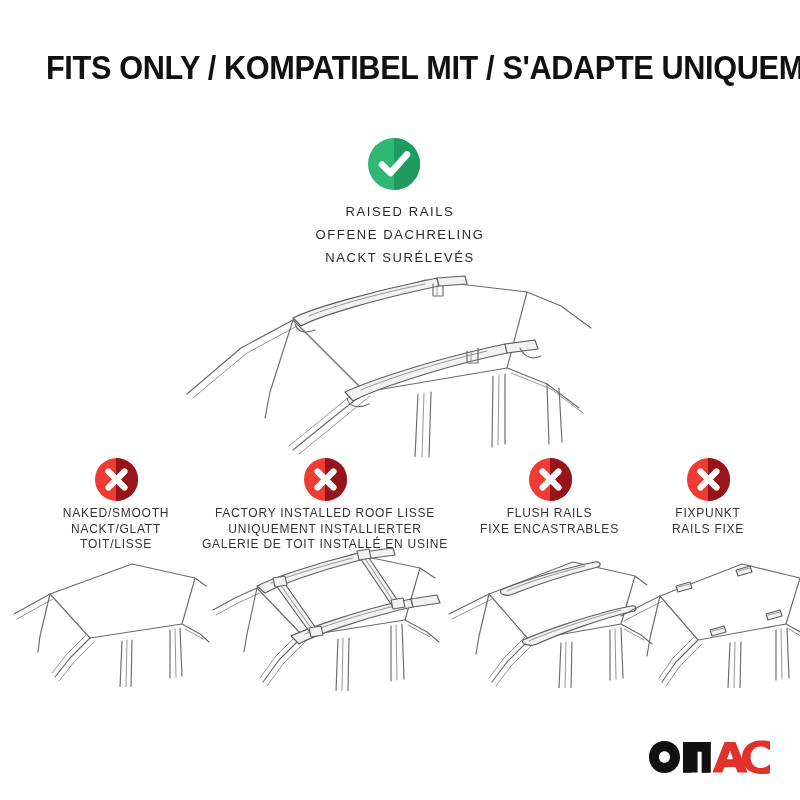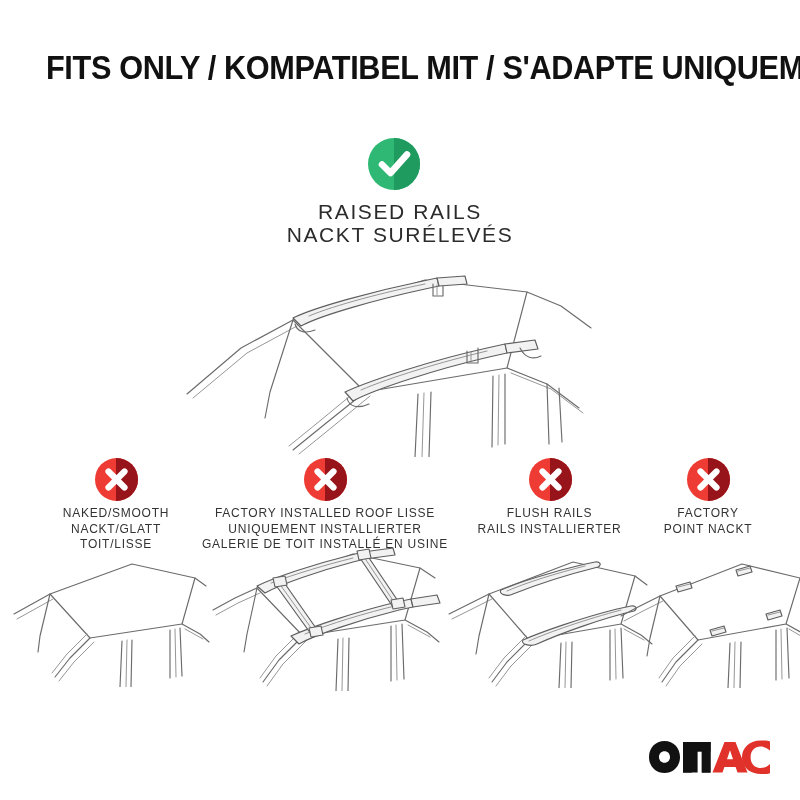--- a/index.html
+++ b/index.html
@@ -74,21 +74,21 @@
     height: 52px;
   }
   #approved-labels {
     position: absolute;
     left: 0;
     top: 200px;
     width: 800px;
     text-align: center;
   }
   .approved-line {
-    font-size: 21px;
+    font-size: 13px;
     line-height: 23px;
     letter-spacing: 1.6px;
     color: #2b2b2b;
     font-weight: 400;
     white-space: nowrap;
   }
 
   
   #main-illustration {
     position: absolute;
@@ -193,20 +193,21 @@
 
   <div id="approved-icon" class="status-icon" style="background:#2eb873;">
     <div class="shadow-wedge" style="background:#1f9b5f;"></div>
     <svg viewBox="0 0 52 52">
       <path d="M14 26.5 L22.5 35 L39 16.5" fill="none" stroke="#ffffff" stroke-width="6.6" stroke-linecap="round" stroke-linejoin="round"></path>
     </svg>
   </div>
 
   <div id="approved-labels">
     <div class="approved-line">RAISED RAILS</div>
+    <div class="approved-line">OFFENE DACHRELING</div>
     <div class="approved-line">NACKT SURÉLEVÉS</div>
   </div>
 
   <svg id="main-illustration" class="roof-art" viewBox="0 0 460 185">
 
     <path class="panel-fill" d="M118 48 L250 8 L352 20 L332 96 L190 120 Z"></path>
 
     <path d="M118 48 L66 76 L12 122"></path>
     <path class="thin" d="M122 54 L72 81 L18 126"></path>
     <path d="M118 48 L95 120 L90 146"></path>
@@ -339,21 +340,21 @@
 
   <div class="incompat-item" id="item-flush">
     <div class="status-icon incompat-icon" style="background:#ee3b33;">
       <div class="shadow-wedge" style="background:#96141a;"></div>
       <svg viewBox="0 0 43 43">
         <path d="M13.5 13.5 L29.5 29.5 M29.5 13.5 L13.5 29.5" fill="none" stroke="#ffffff" stroke-width="6.2" stroke-linecap="round"></path>
       </svg>
     </div>
     <div class="incompat-labels">
       <div class="incompat-line">FLUSH RAILS</div>
-      <div class="incompat-line">RAILS INSTALLIERTER</div>
+      <div class="incompat-line">FIXE ENCASTRABLES</div>
     </div>
     <svg class="incompat-art roof-art" id="art-flush" viewBox="0 0 210 140">
       <path class="panel-fill" d="M44 46 L128 14 L190 28 L176 76 L84 92 Z"></path>
       <path d="M44 46 L24 56 L4 66"></path>
       <path class="thin" d="M47 51 L27 61 L7 71"></path>
       <path d="M44 46 L34 88 L31 106"></path>
       <path d="M84 92 L62 114 L47 134"></path>
       <path class="thin" d="M88 96 L66 118 L51 138"></path>
       <path class="thin" d="M81 88 L59 110 L44 130"></path>
       <path d="M190 28 L202 37"></path>
@@ -381,22 +382,22 @@
   </div>
 
   <div class="incompat-item" id="item-fixed">
     <div class="status-icon incompat-icon" style="background:#ee3b33;">
       <div class="shadow-wedge" style="background:#96141a;"></div>
       <svg viewBox="0 0 43 43">
         <path d="M13.5 13.5 L29.5 29.5 M29.5 13.5 L13.5 29.5" fill="none" stroke="#ffffff" stroke-width="6.2" stroke-linecap="round"></path>
       </svg>
     </div>
     <div class="incompat-labels">
-      <div class="incompat-line">FACTORY</div>
-      <div class="incompat-line">POINT NACKT</div>
+      <div class="incompat-line">FIXPUNKT</div>
+      <div class="incompat-line">RAILS FIXE</div>
     </div>
     <svg class="incompat-art roof-art" id="art-fixed" viewBox="0 0 190 140">
       <path class="panel-fill" d="M42 48 L124 16 L182 30 L168 76 L80 92 Z"></path>
       <path d="M42 48 L22 58 L3 68"></path>
       <path class="thin" d="M45 53 L25 63 L6 73"></path>
       <path d="M42 48 L32 90 L29 108"></path>
       <path d="M80 92 L58 114 L44 134"></path>
       <path class="thin" d="M84 96 L62 118 L48 138"></path>
       <path class="thin" d="M77 88 L55 110 L41 130"></path>
       <path d="M182 30 L189 36"></path>

